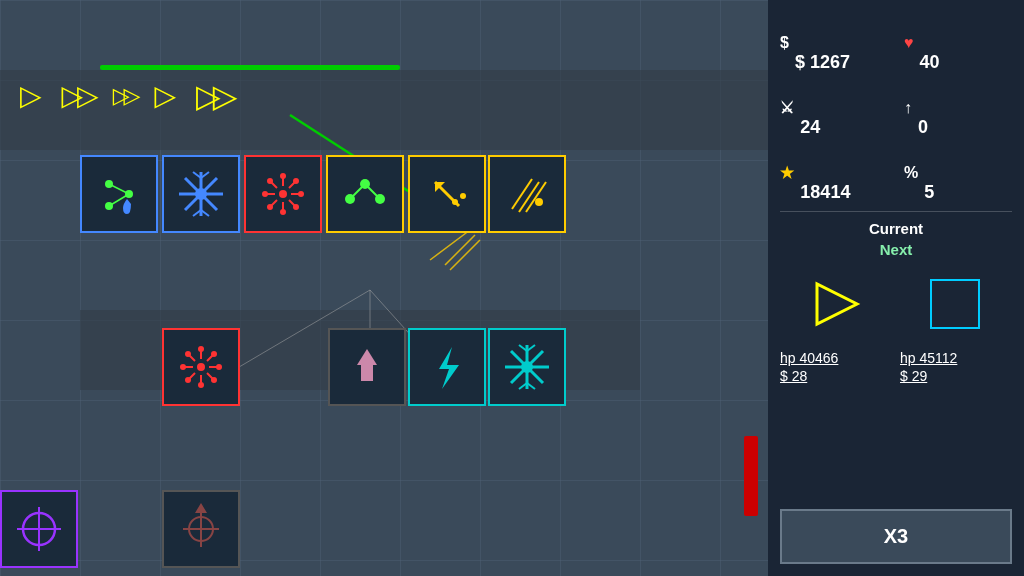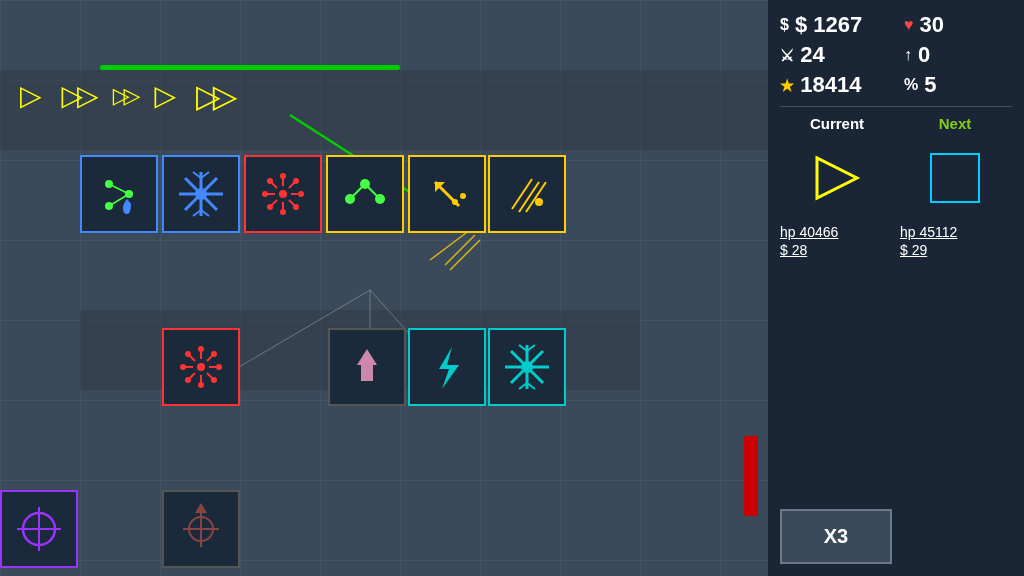--- a/index.html
+++ b/index.html
@@ -135,44 +135,45 @@
       color: #ffffff;
       font-size: 18px;
       font-weight: bold;
     }
 
     .stat-icon {
       font-size: 16px;
     }
 
     .stat-value {
-      font-size: 22px;
+      font-size: 18px;
+      margin-top: 40px;
     }
 
     .divider {
       width: 100%;
       height: 1px;
       background: rgba(255,255,255,0.2);
     }
 
     .wave-labels {
       display: grid;
-      grid-template-columns: 1fr 1fr;
+      grid-template-columns: 1fr;
       gap: 4px;
     }
 
     .wave-label {
       color: #ffffff;
       font-size: 15px;
       font-weight: bold;
       text-align: center;
     }
 
     .wave-label.next-label {
-      color: #84cc16;
+      color: #86efac;
     }
 
     .wave-icons {
       display: grid;
       grid-template-columns: 1fr 1fr;
       gap: 4px;
       align-items: center;
       justify-items: center;
       padding: 8px 0;
     }
@@ -204,21 +205,21 @@
       color: #8899aa;
       font-size: 22px;
       font-weight: bold;
       letter-spacing: 2px;
       cursor: pointer;
       text-align: center;
     }
 
     .bottom-buttons {
       display: grid;
-      grid-template-columns: 1fr 1fr;
+      grid-template-columns: 1fr;
       gap: 8px;
     }
 
     .bottom-btn {
       padding: 14px 0;
       background: #3a4a5a;
       border: 2px solid #6a7a8a;
       color: #ffffff;
       font-size: 20px;
       font-weight: bold;
@@ -425,21 +426,21 @@
 
 <div id="sidebar">
 
   <div class="stats-grid">
     <div class="stat-item">
       <span class="stat-icon">$</span>
       <span class="stat-value">$ 1267</span>
     </div>
     <div class="stat-item">
       <span class="stat-icon" style="color:#ff4444;">♥</span>
-      <span class="stat-value">30</span>
+      <span class="stat-value">40</span>
     </div>
     <div class="stat-item">
       <span class="stat-icon">⚔</span>
       <span class="stat-value">24</span>
     </div>
     <div class="stat-item">
       <span class="stat-icon">↑</span>
       <span class="stat-value">0</span>
     </div>
     <div class="stat-item">

